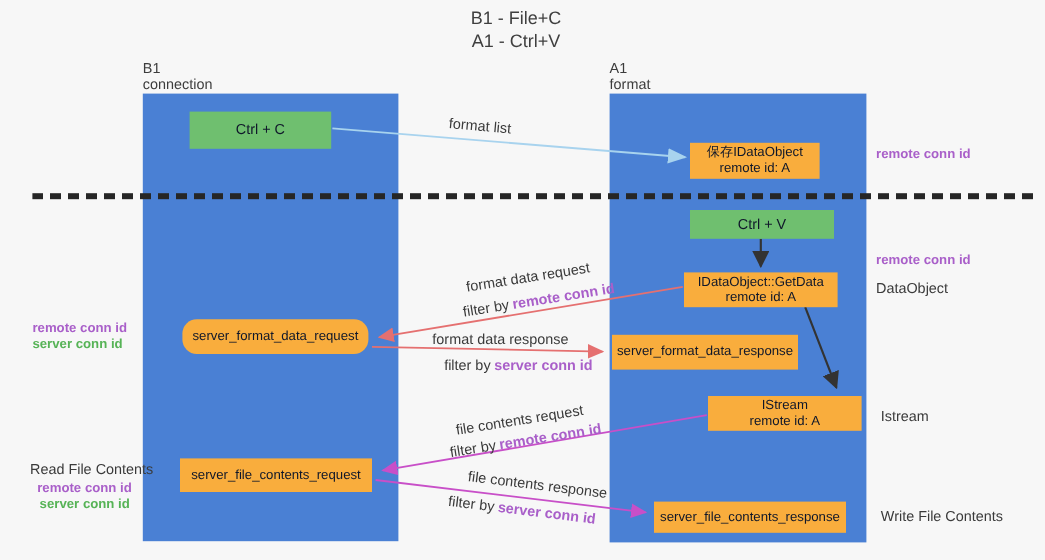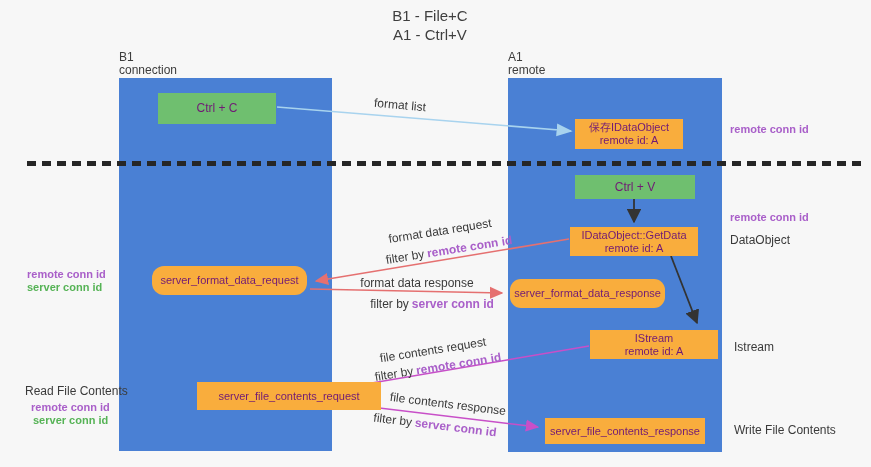--- a/index.html
+++ b/index.html
@@ -23,21 +23,21 @@
     text-align:left;font-size:12px;color:#3c3c3c;line-height:13px;
   }
   .lane{
     background:#4a80d4;
   }
   .dashline{
     left:27px;top:161px;width:834px;height:5px;
     background:repeating-linear-gradient(to right,#262626 0 9px,transparent 9px 15px);
   }
   .node{
-    color:#701a75;text-align:center;
+    color:#0f172a;text-align:center;
     display:flex;flex-direction:column;justify-content:center;
     font-size:11px;line-height:13px;
     z-index:3;
   }
   .green{background:#6fbf6f;font-size:12px;}
   .orange{background:#f9ad3d;}
   .side-label{font-size:12px;color:#3a3a3a;white-space:nowrap;z-index:3;}
   .purple{color:#a95fc9;font-weight:bold;}
   .greenlbl{color:#56b356;font-weight:bold;}
   .small{font-size:11px;}
@@ -57,21 +57,21 @@
     <div>B1 - File+C</div>
     <div>A1 - Ctrl+V</div>
   </div>
 
   <div class="abs lane-header" style="left:119px;top:51px;width:213px;">
     <div>B1</div>
     <div>connection</div>
   </div>
   <div class="abs lane-header" style="left:508px;top:51px;width:214px;">
     <div>A1</div>
-    <div>remote</div>
+    <div>format</div>
   </div>
 
   <div class="abs lane" style="left:119px;top:78px;width:213px;height:373px;"></div>
   <div class="abs lane" style="left:508px;top:78px;width:214px;height:374px;"></div>
 
   <div class="abs dashline"></div>
 
   <svg class="overlay" width="871" height="467" viewBox="0 0 871 467">
     <defs>
       <marker id="mBlue" viewBox="0 0 10 10" refX="9" refY="5" markerWidth="10" markerHeight="10" orient="auto">
@@ -111,30 +111,30 @@
 
   <div class="abs node orange" style="left:570px;top:227px;width:128px;height:29px;">
     <div>IDataObject::GetData</div>
     <div>remote id: A</div>
   </div>
 
   <div class="abs node orange" style="left:152px;top:266px;width:155px;height:29px;border-radius:12px;">
     <div>server_format_data_request</div>
   </div>
 
-  <div class="abs node orange" style="left:510px;top:279px;width:155px;height:29px;border-radius:11px;">
+  <div class="abs node orange" style="left:510px;top:279px;width:155px;height:29px;">
     <div>server_format_data_response</div>
   </div>
 
   <div class="abs node orange" style="left:590px;top:330px;width:128px;height:29px;">
     <div>IStream</div>
     <div>remote id: A</div>
   </div>
 
-  <div class="abs node orange" style="left:150px;top:382px;width:184px;height:28px;margin-left:47px;">
+  <div class="abs node orange" style="left:150px;top:382px;width:160px;height:28px;">
     <div>server_file_contents_request</div>
   </div>
 
   <div class="abs node orange" style="left:545px;top:418px;width:160px;height:26px;">
     <div>server_file_contents_response</div>
   </div>
 
   <div class="abs side-label purple small" style="left:730px;top:123px;">remote conn id</div>
   <div class="abs side-label purple small" style="left:730px;top:211px;">remote conn id</div>
   <div class="abs side-label" style="left:730px;top:233px;">DataObject</div>

